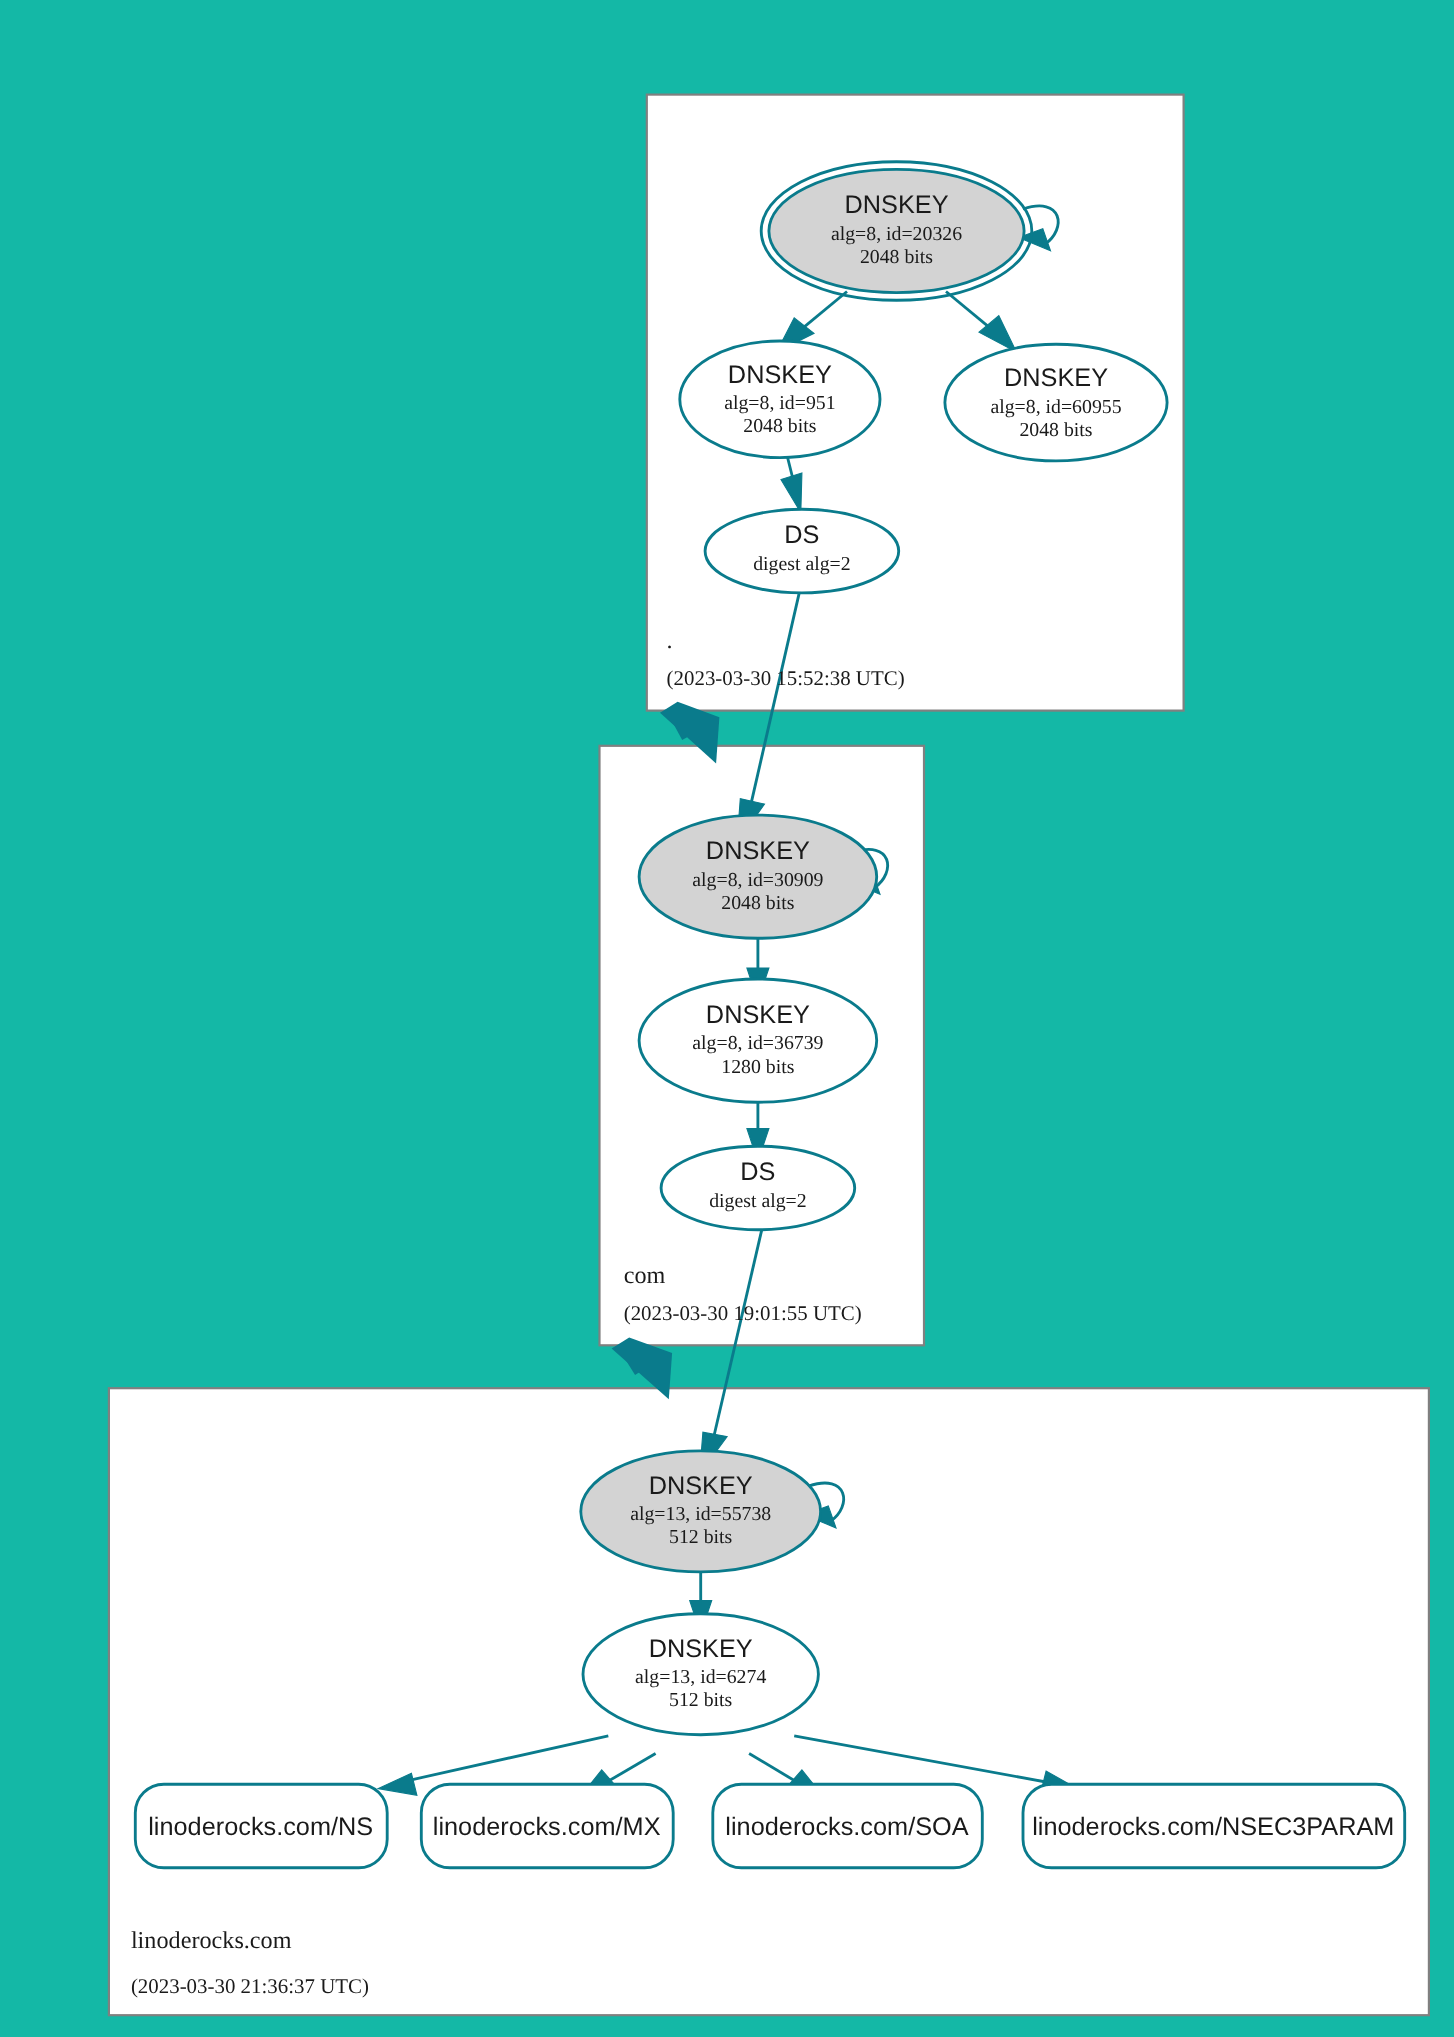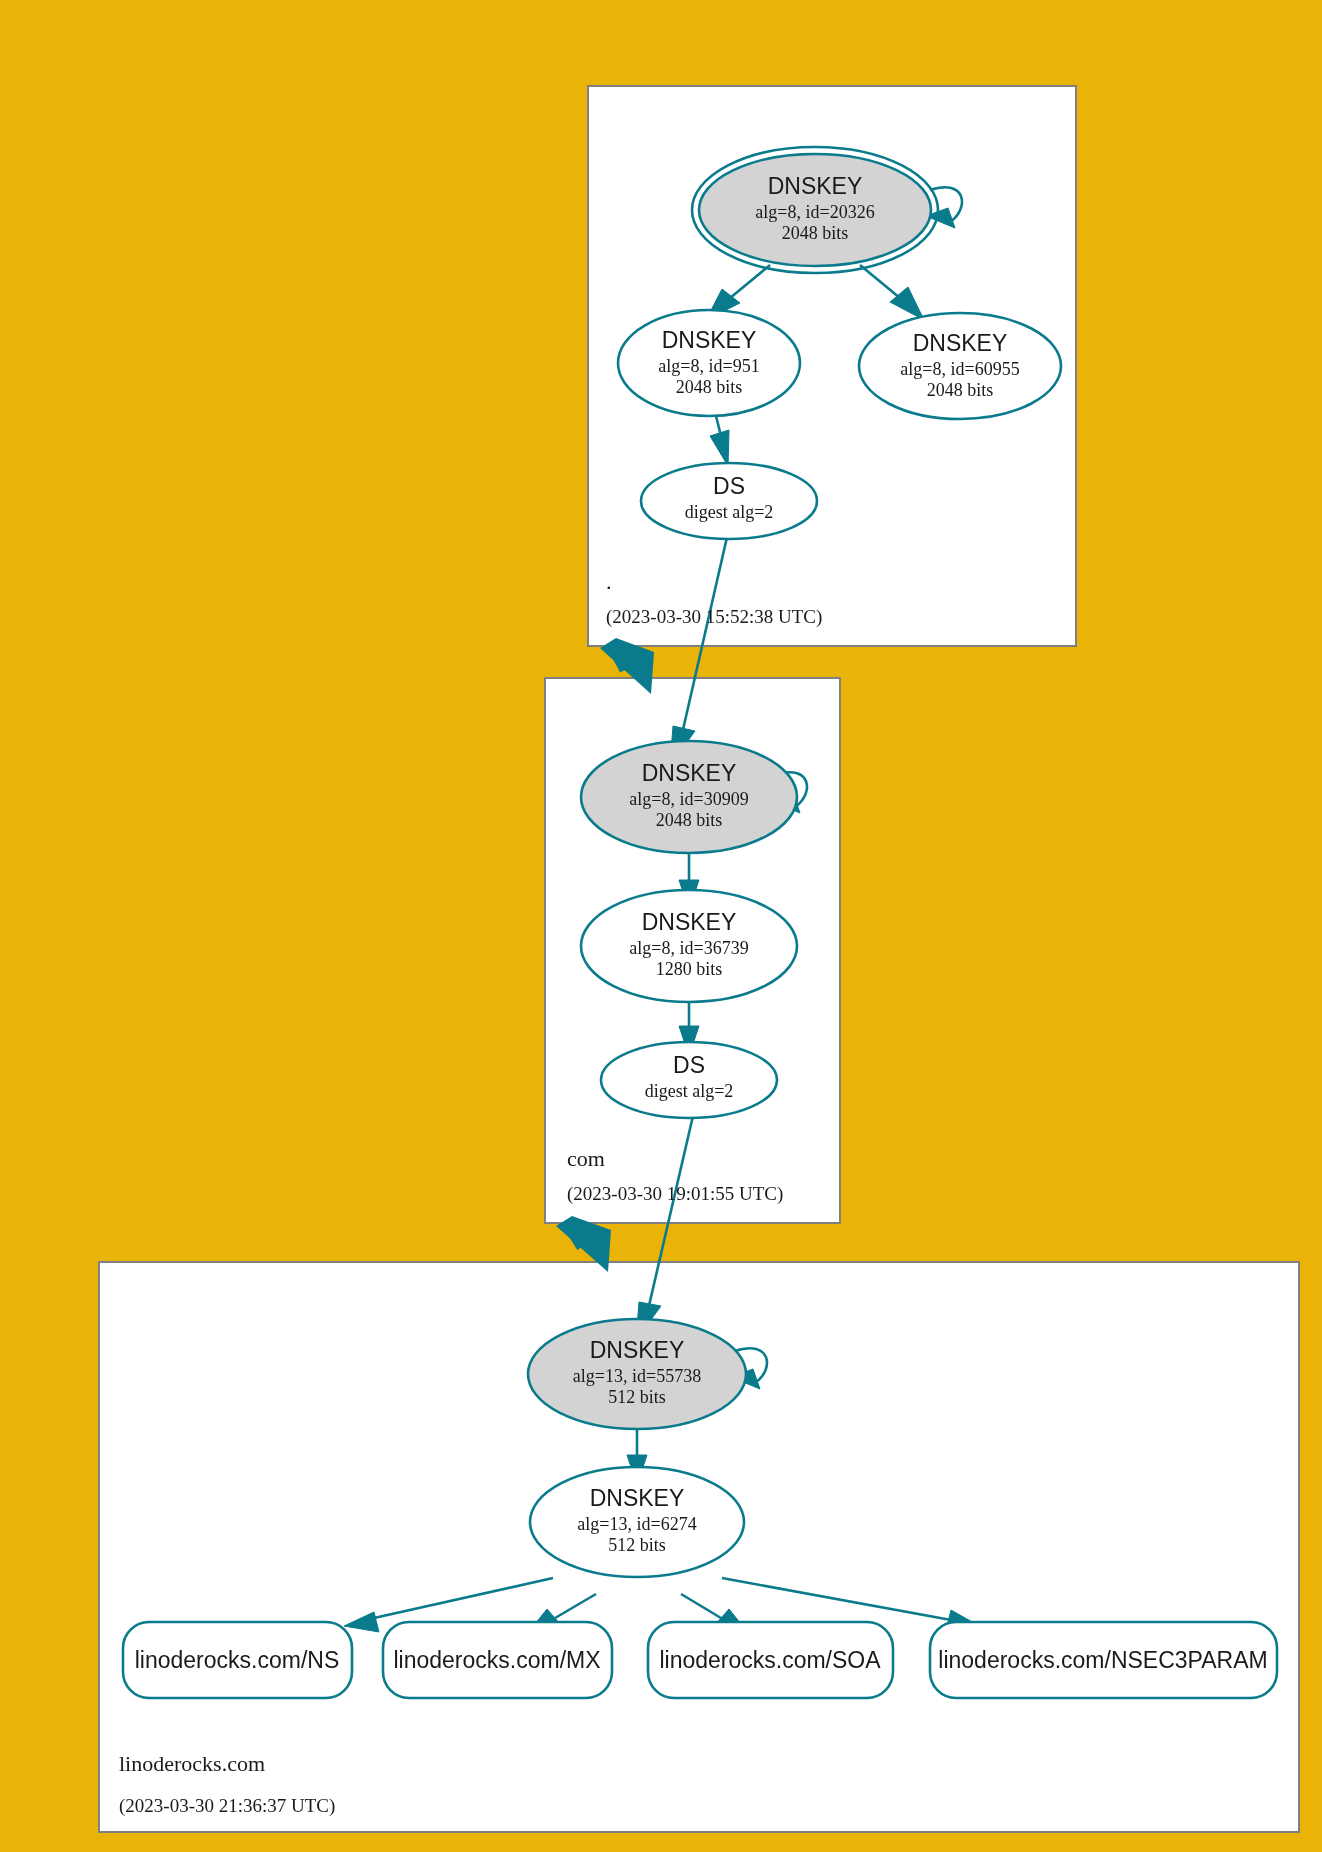--- a/index.html
+++ b/index.html
@@ -9,21 +9,21 @@
     background: #ffffff;
   }
   body {
     font-family: "Liberation Sans", sans-serif;
   }
   #stage {
     position: relative;
     width: 1322px;
     height: 1852px;
     overflow: hidden;
-    background: #eab308;
+    background: #14b8a6;
   }
   #graph-svg {
     position: absolute;
     left: 0;
     top: 0;
     width: 1322px;
     height: 1852px;
     display: block;
   }
   .zone-box {

